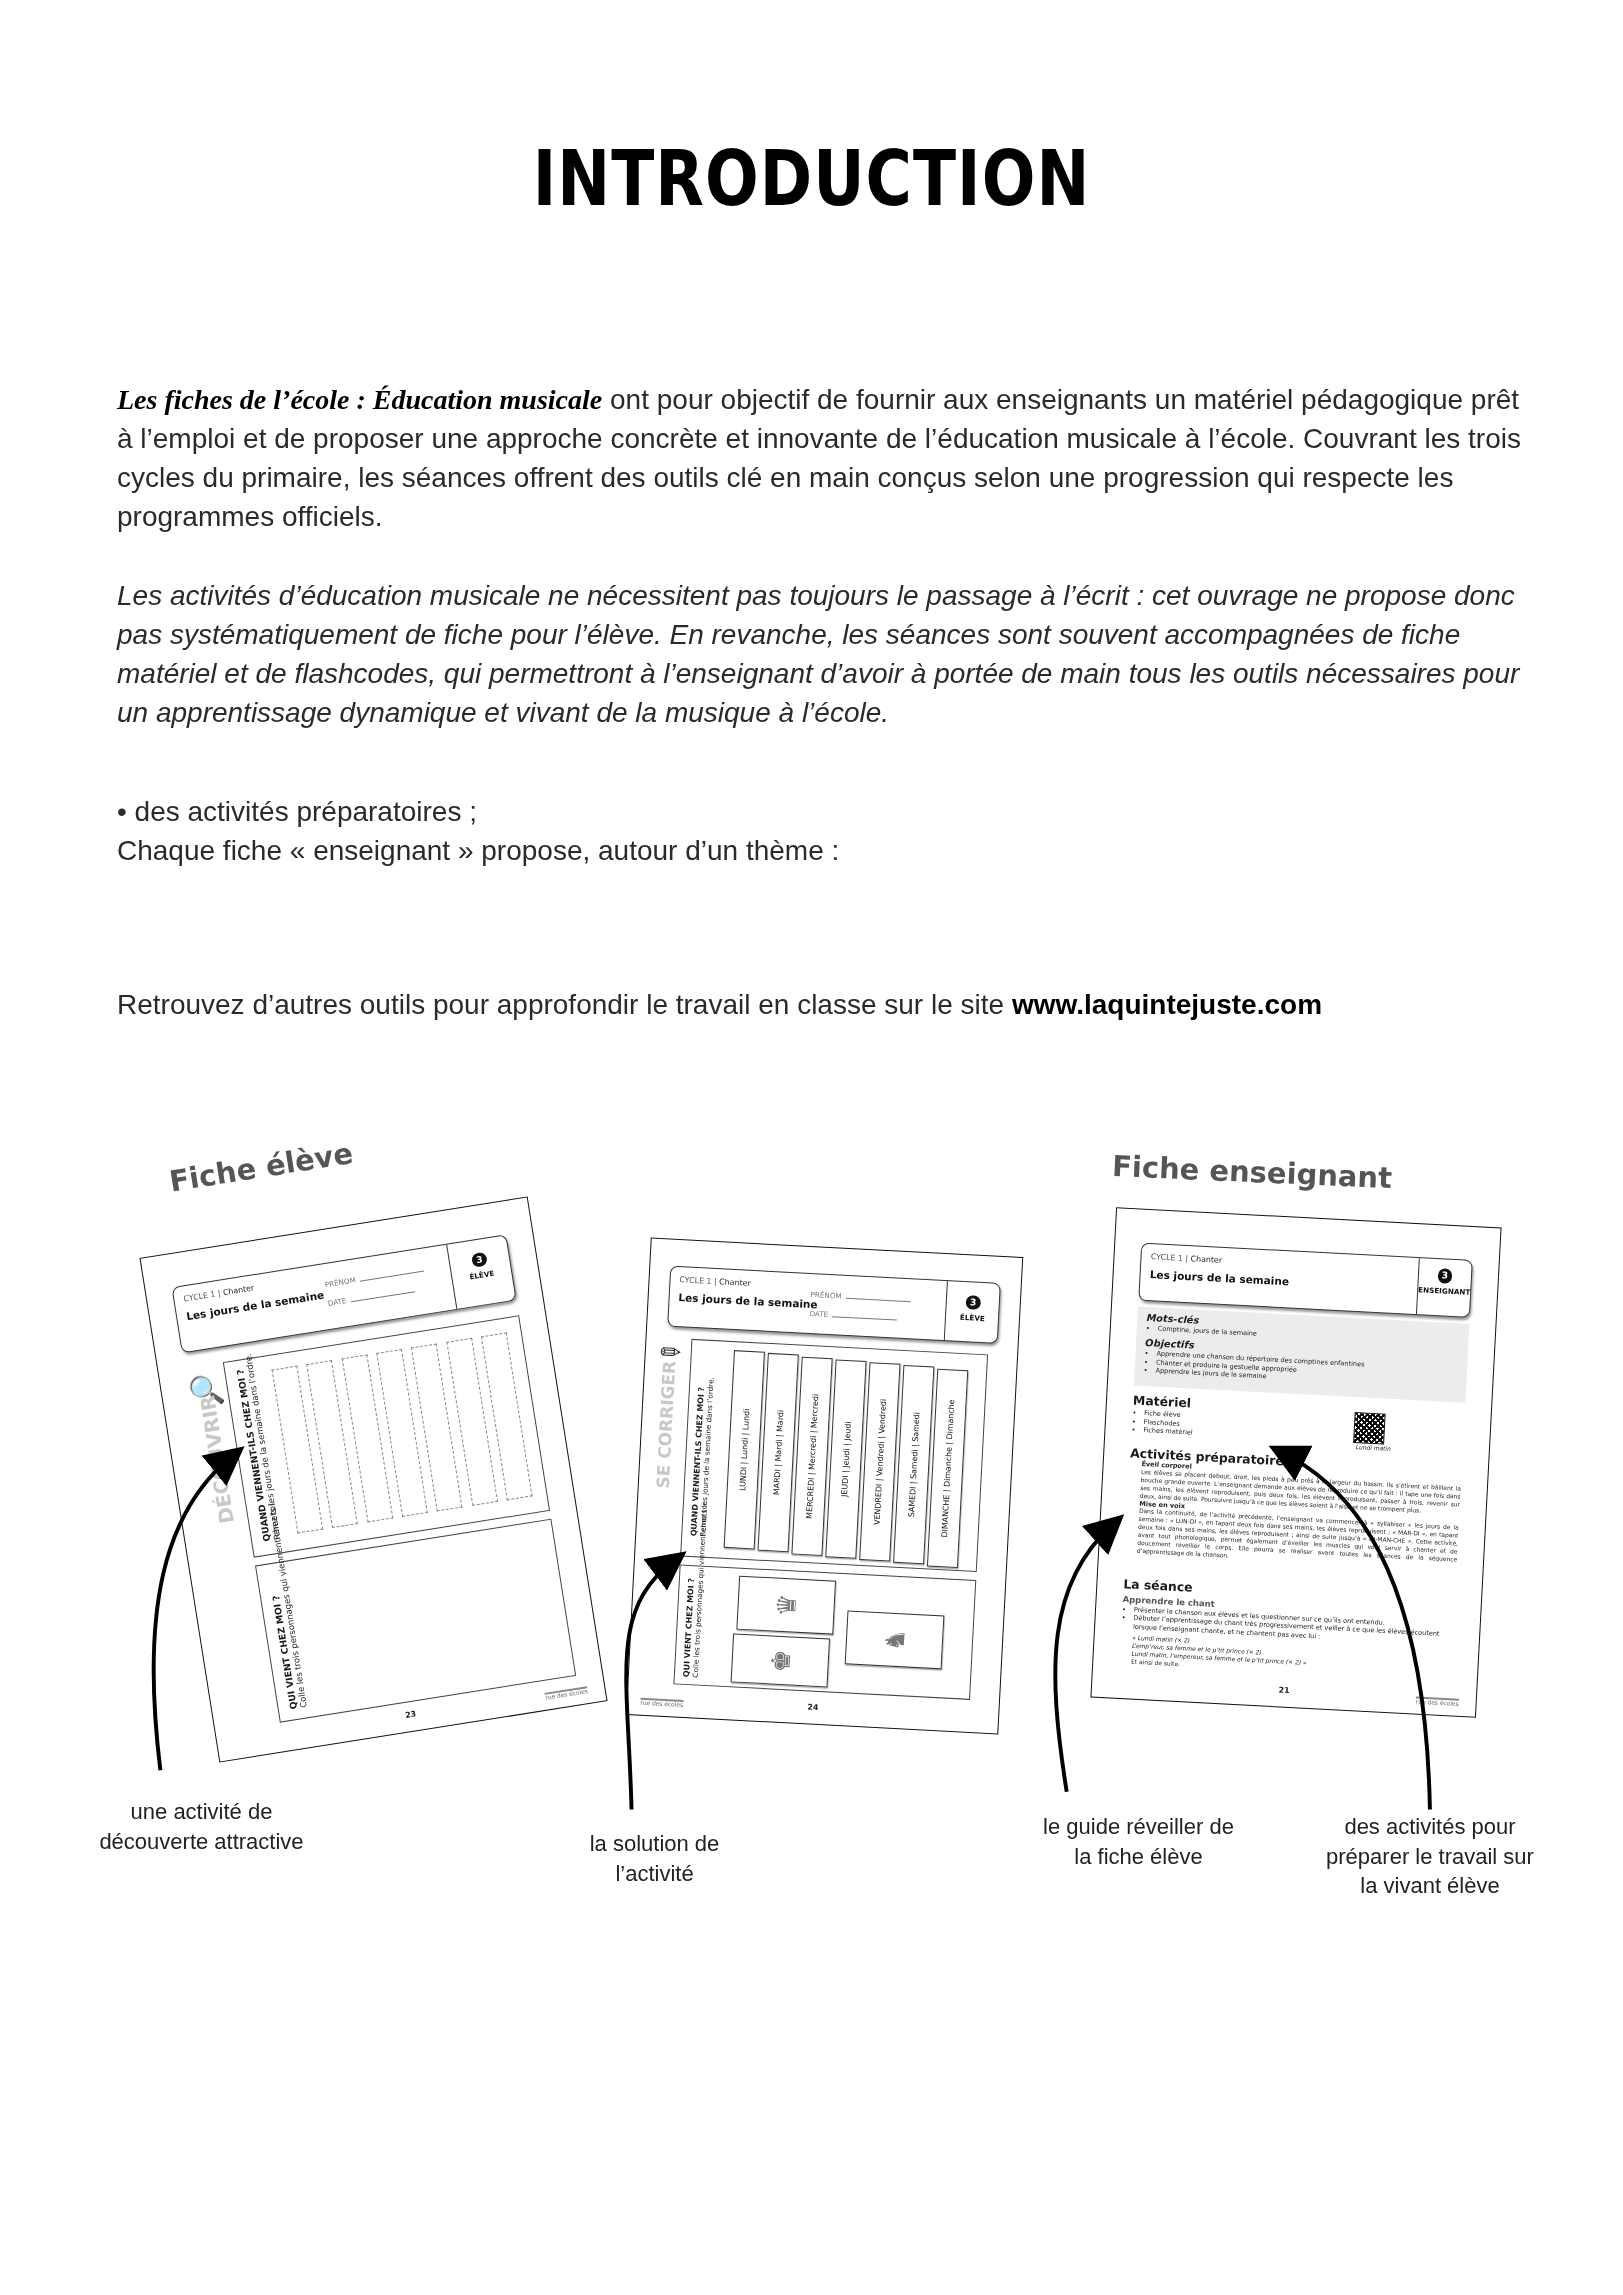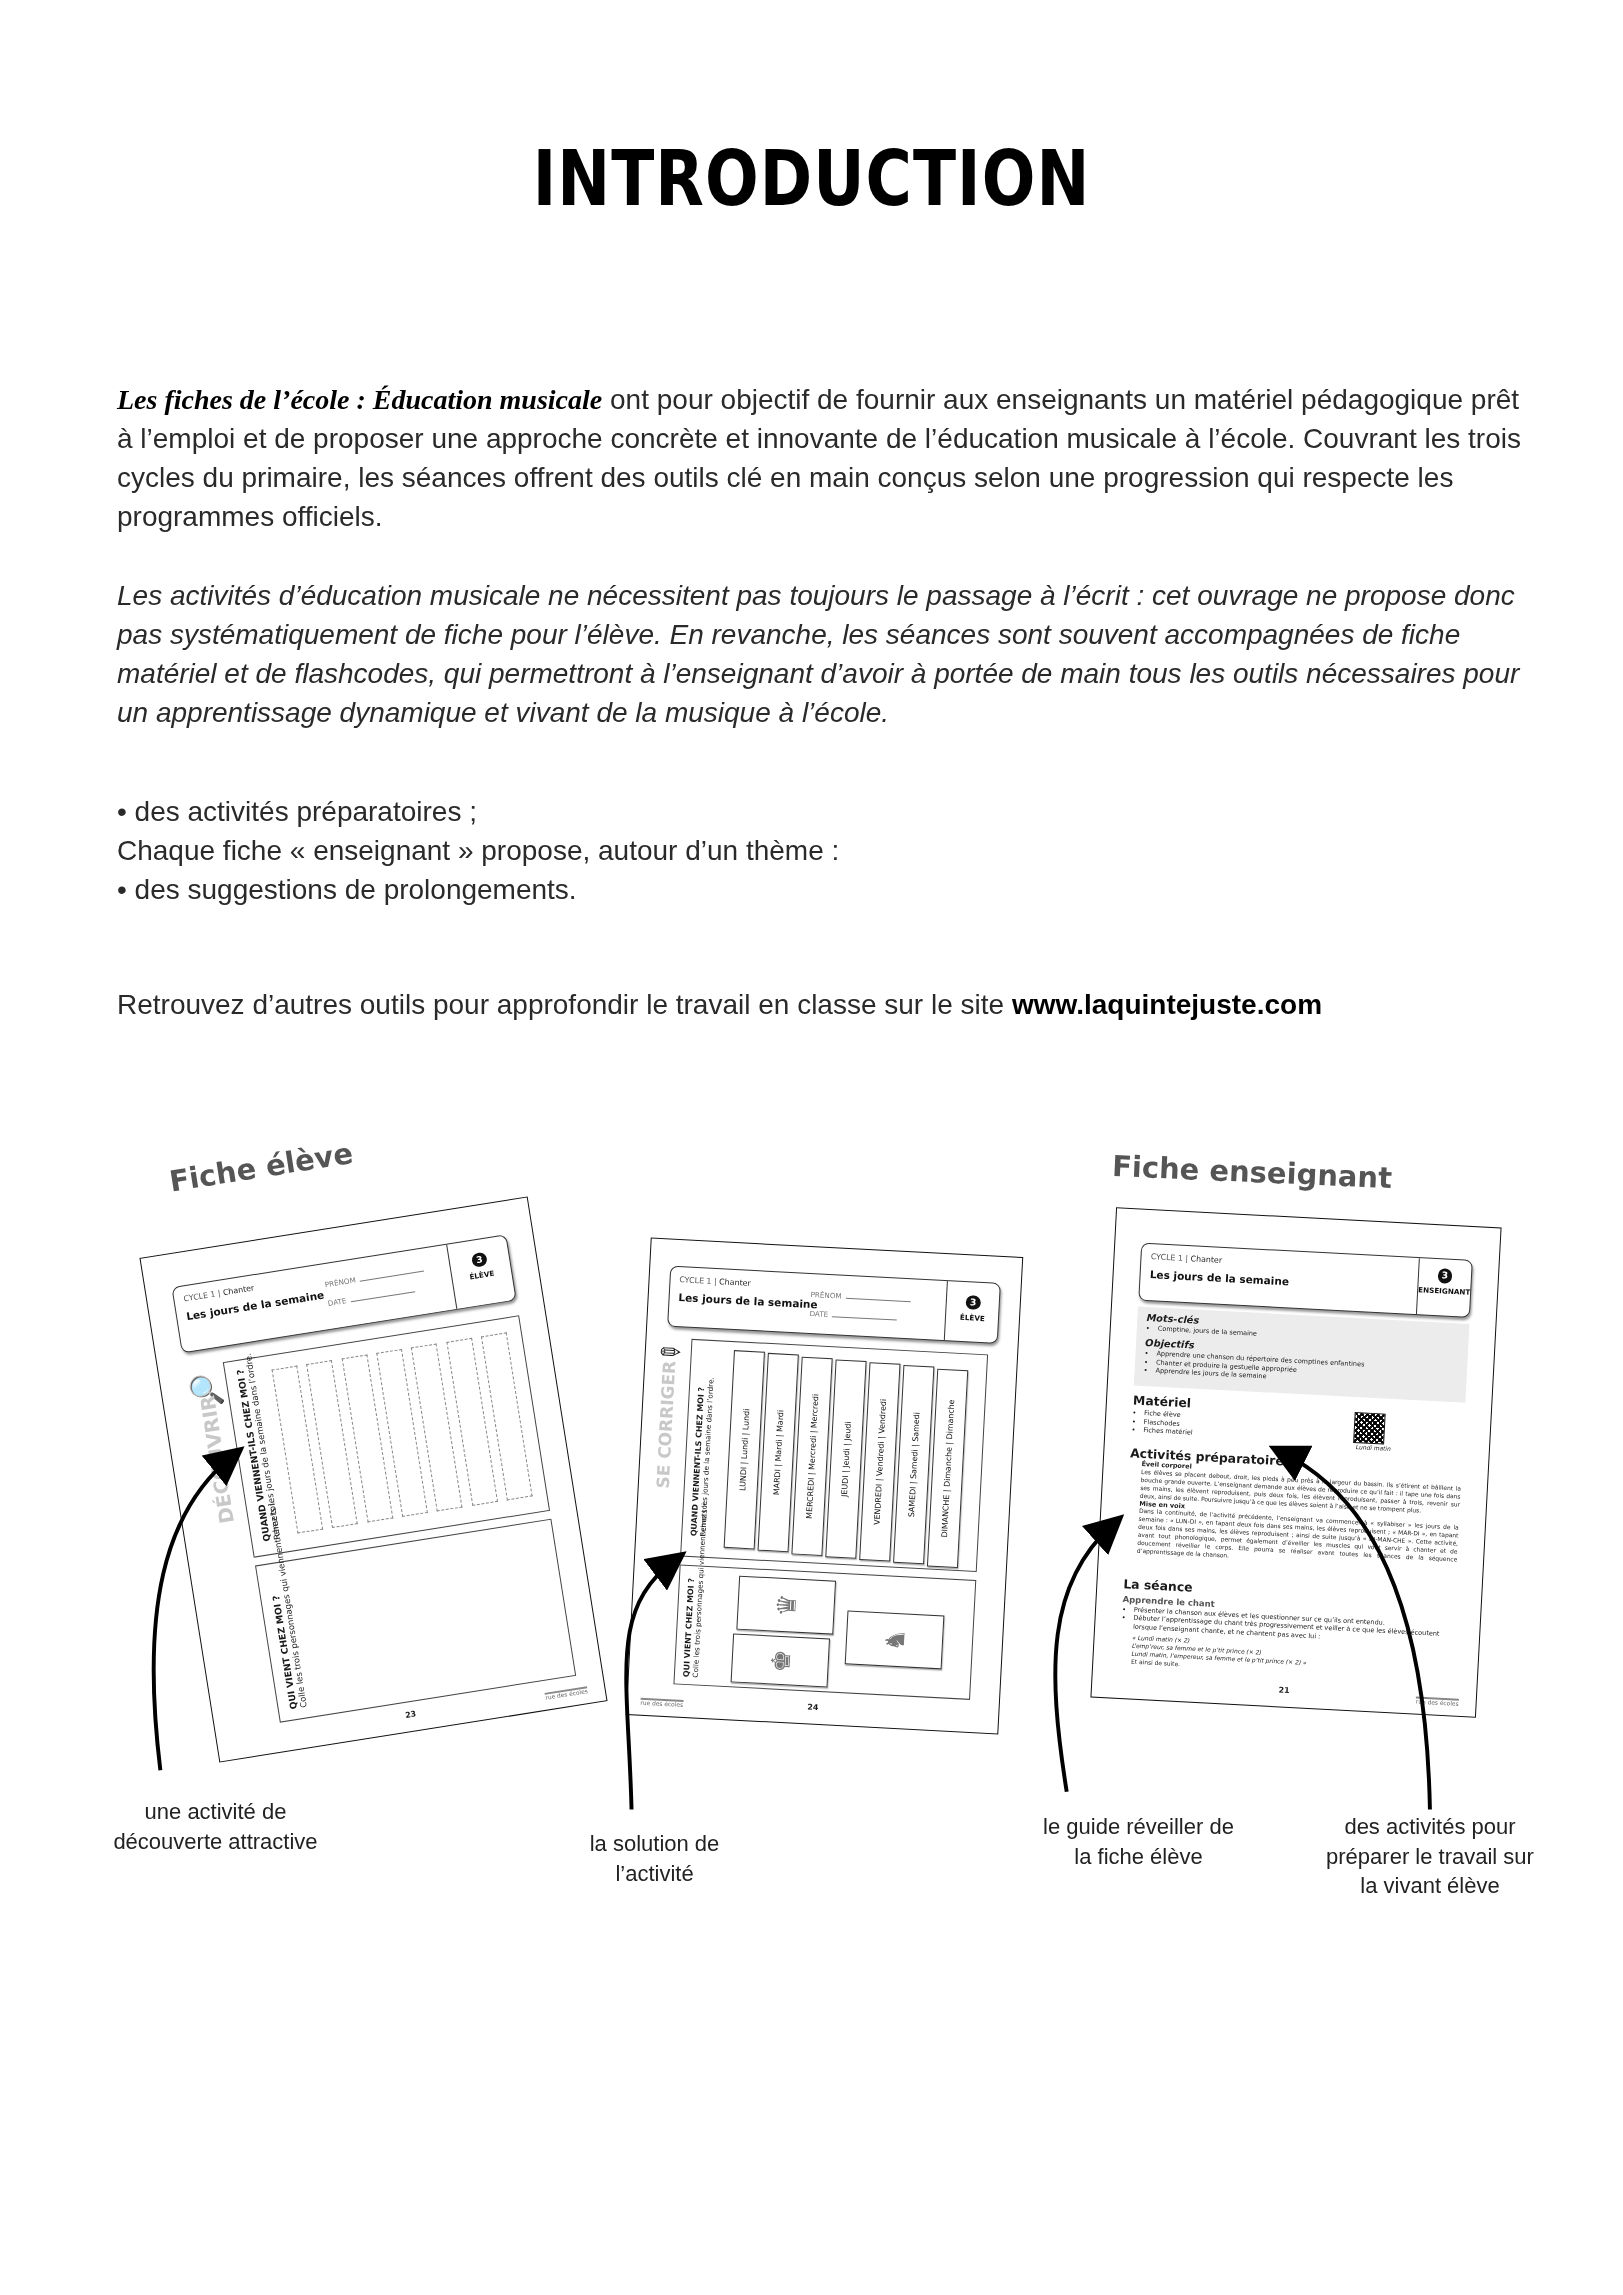--- a/index.html
+++ b/index.html
@@ -75,42 +75,41 @@
   .t-sec .item-head { font-weight: bold; font-size: 6.5px; display: block; }
   .qr { position: absolute; right: 105px; top: 223px; width: 29px; height: 29px;
         background: repeating-linear-gradient(45deg,#111 0 2px,#fff 2px 3.9px),
                     repeating-linear-gradient(-45deg,#111 0 2px,#fff 2px 3.9px);
         background-blend-mode: multiply; border: 1.3px solid #111; }
   .qr-cap { position: absolute; right: 98px; top: 257px; font-size: 5.9px; font-style: italic; }
   .lyric { font-style: italic; }
 
   .caption { position: absolute; font-family: "Liberation Sans", sans-serif; font-size: 22px; line-height: 29.5px;
              text-align: center; color: #222; }
-  .cap1 { left: 111px; top: 1797px; width: 209px; }
+  .cap1 { left: 97px; top: 1797px; width: 209px; }
   .cap2 { left: 550px; top: 1829px; width: 209px; }
   .cap3 { left: 1034px; top: 1812px; width: 209px; }
   .cap4 { left: 1322px; top: 1812px; width: 216px; }
 
   svg.arrows { position: absolute; left: 0; top: 0; pointer-events: none; }
 </style>
 </head>
 <body>
 
 <div class="title">INTRODUCTION</div>
 
 <div class="body-text p1">
   <p><span class="lead">Les fiches de l’école : Éducation musicale</span><span> ont pour objectif de fournir aux enseignants un matériel pédagogique prêt à l’emploi et de proposer une approche concrète et innovante de l’éducation musicale à l’école. Couvrant les trois cycles du primaire, les séances offrent des outils clé en main conçus selon une progression qui respecte les programmes officiels.</span></p>
 </div>
 <div class="body-text p2">
   <p>Les activités d’éducation musicale ne nécessitent pas toujours le passage à l’écrit : cet ouvrage ne propose donc pas systématiquement de fiche pour l’élève. En revanche, les séances sont souvent accompagnées de fiche matériel et de flashcodes, qui permettront à l’enseignant d’avoir à portée de main tous les outils nécessaires pour un apprentissage dynamique et vivant de la musique à l’école.</p>
 </div>
 <div class="body-text p3">
   <p>• des activités préparatoires ;</p>
   <p>Chaque fiche « enseignant » propose, autour d’un thème :</p>
-  <p>• des suggestions de prolongements.</p>
 </div>
 <div class="body-text p4">
   <p><span>Retrouvez d’autres outils pour approfondir le travail en classe sur le site </span><span class="url">www.laquintejuste.com</span></p>
 </div>
 
 <div class="section-label lbl-eleve">Fiche élève</div>
 <div class="section-label lbl-ens">Fiche enseignant</div>
 
 <div class="page page1">
   <div class="hdr">

